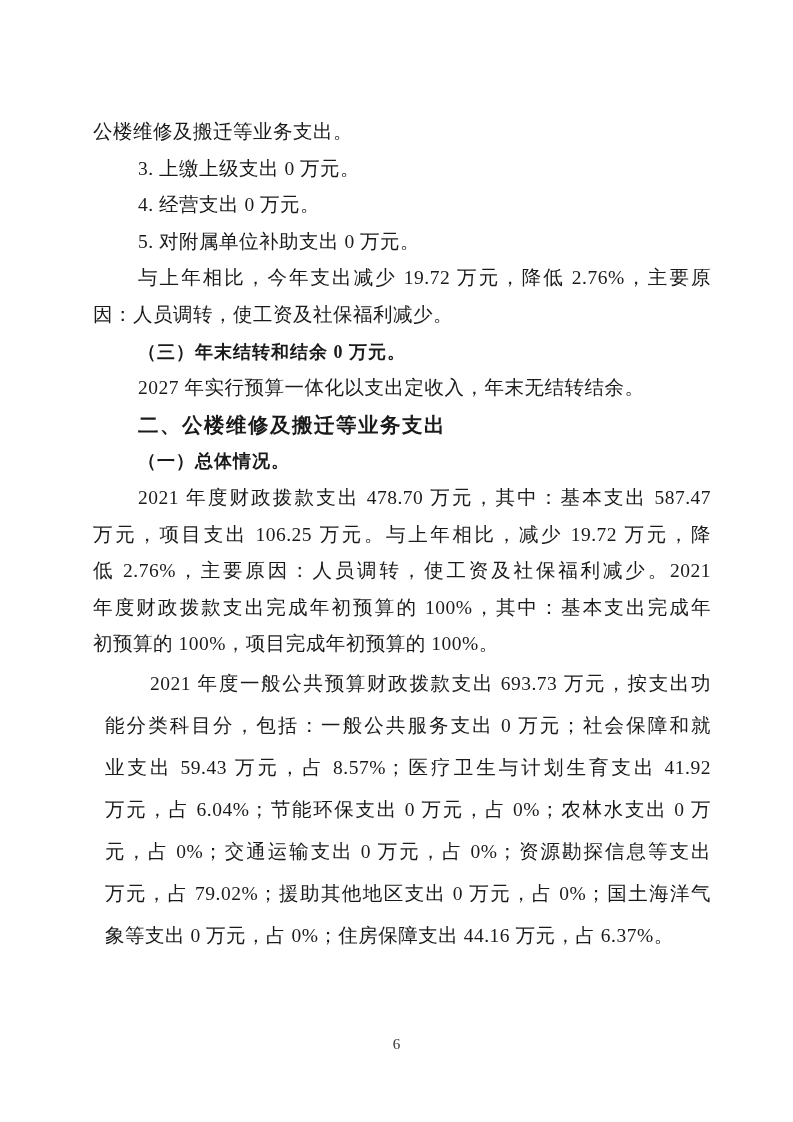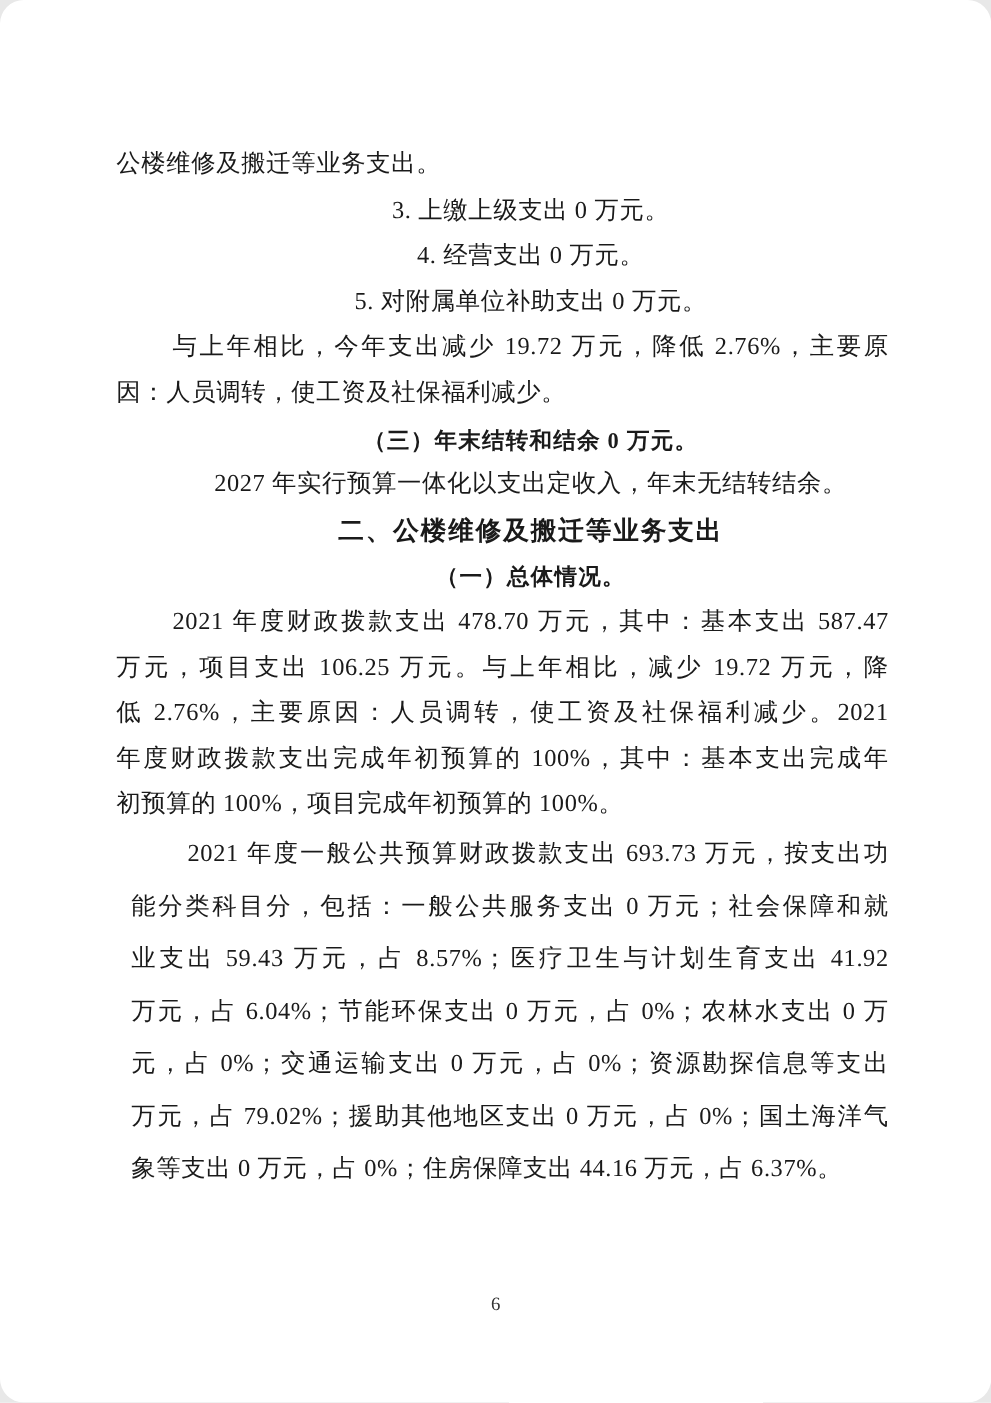--- a/index.html
+++ b/index.html
@@ -9,37 +9,36 @@
   }
   .page {
     position: relative;
     width: 793px;
     height: 1122px;
     margin: 0 auto;
     background: #ffffff;
     overflow: hidden;
     font-family: "Liberation Serif", "DejaVu Serif", serif;
     color: #1a1a1a;
-    border-radius: 19px;
   }
   .doc-body {
     position: absolute;
     left: 93px;
     top: 114px;
     width: 618px;
   }
   .tline {
     font-size: 19.5px;
     letter-spacing: 0.5px;
     white-space: pre-wrap;
     overflow: hidden;
   }
   .block-a { line-height: 36.6px; height: 36.6px; }
   .block-b { line-height: 42px;  height: 42px; margin-left: 12px; }
-  .indent { text-indent: 45px; text-align: center; }
+  .indent { text-indent: 45px; }
   .justify {
     text-align: justify;
     text-align-last: justify;
   }
   .style-body { font-weight: 400; }
   .style-kai-bold {
     font-weight: 700;
     font-size: 18px;
     letter-spacing: 1px;
   }

